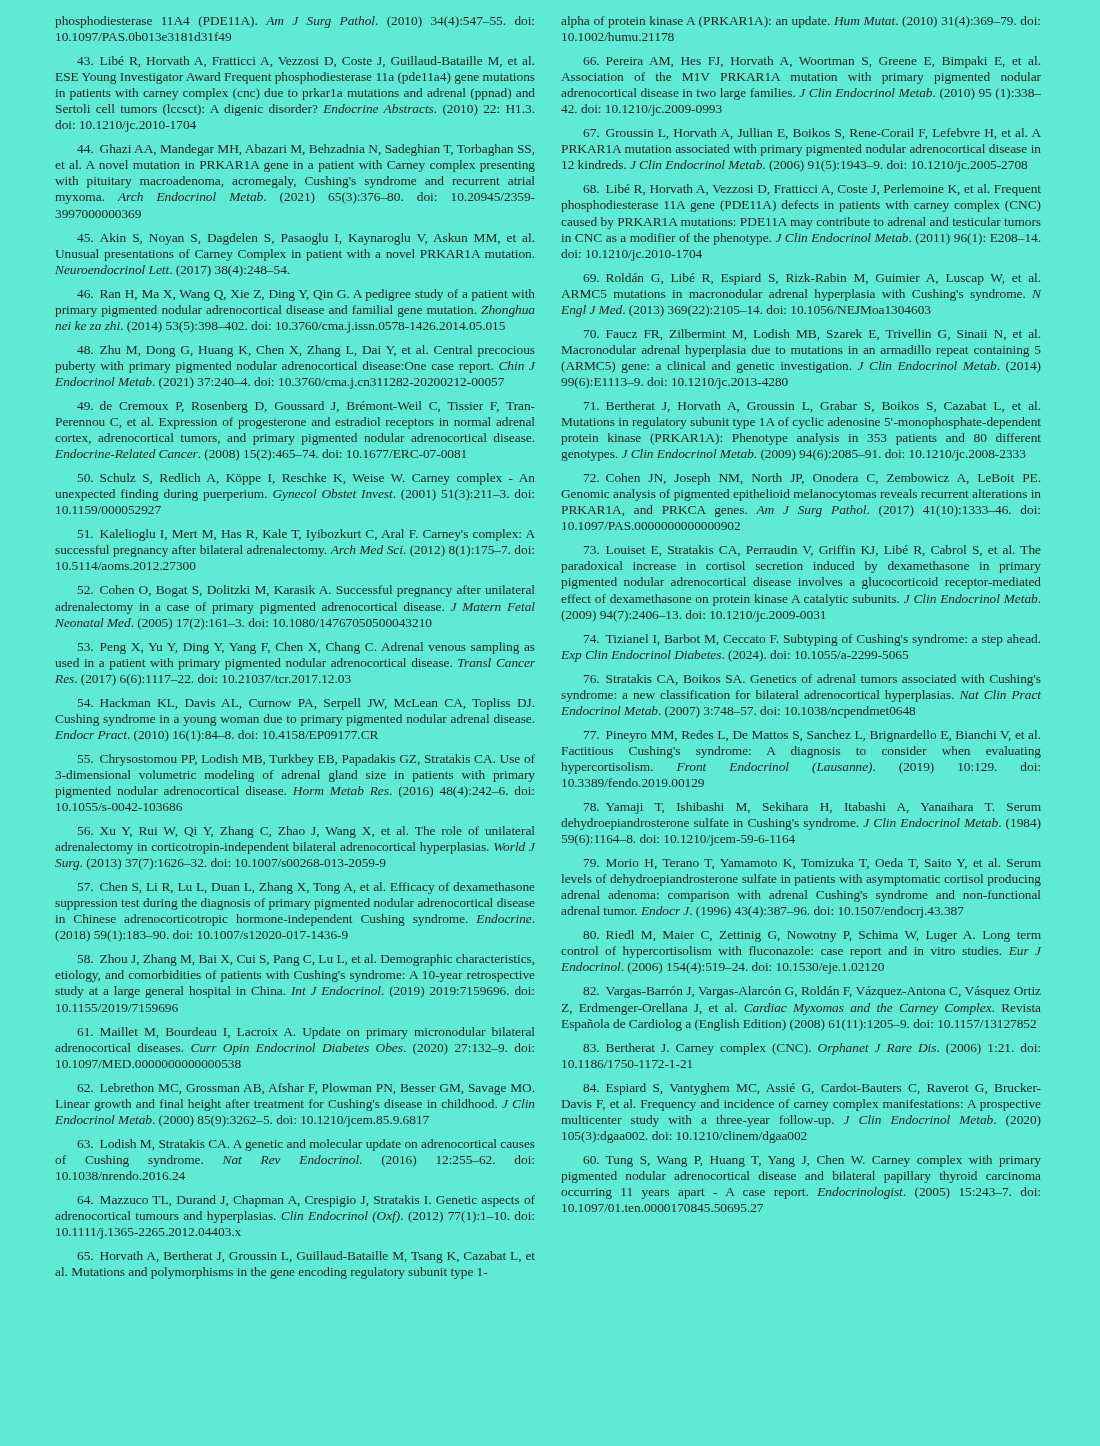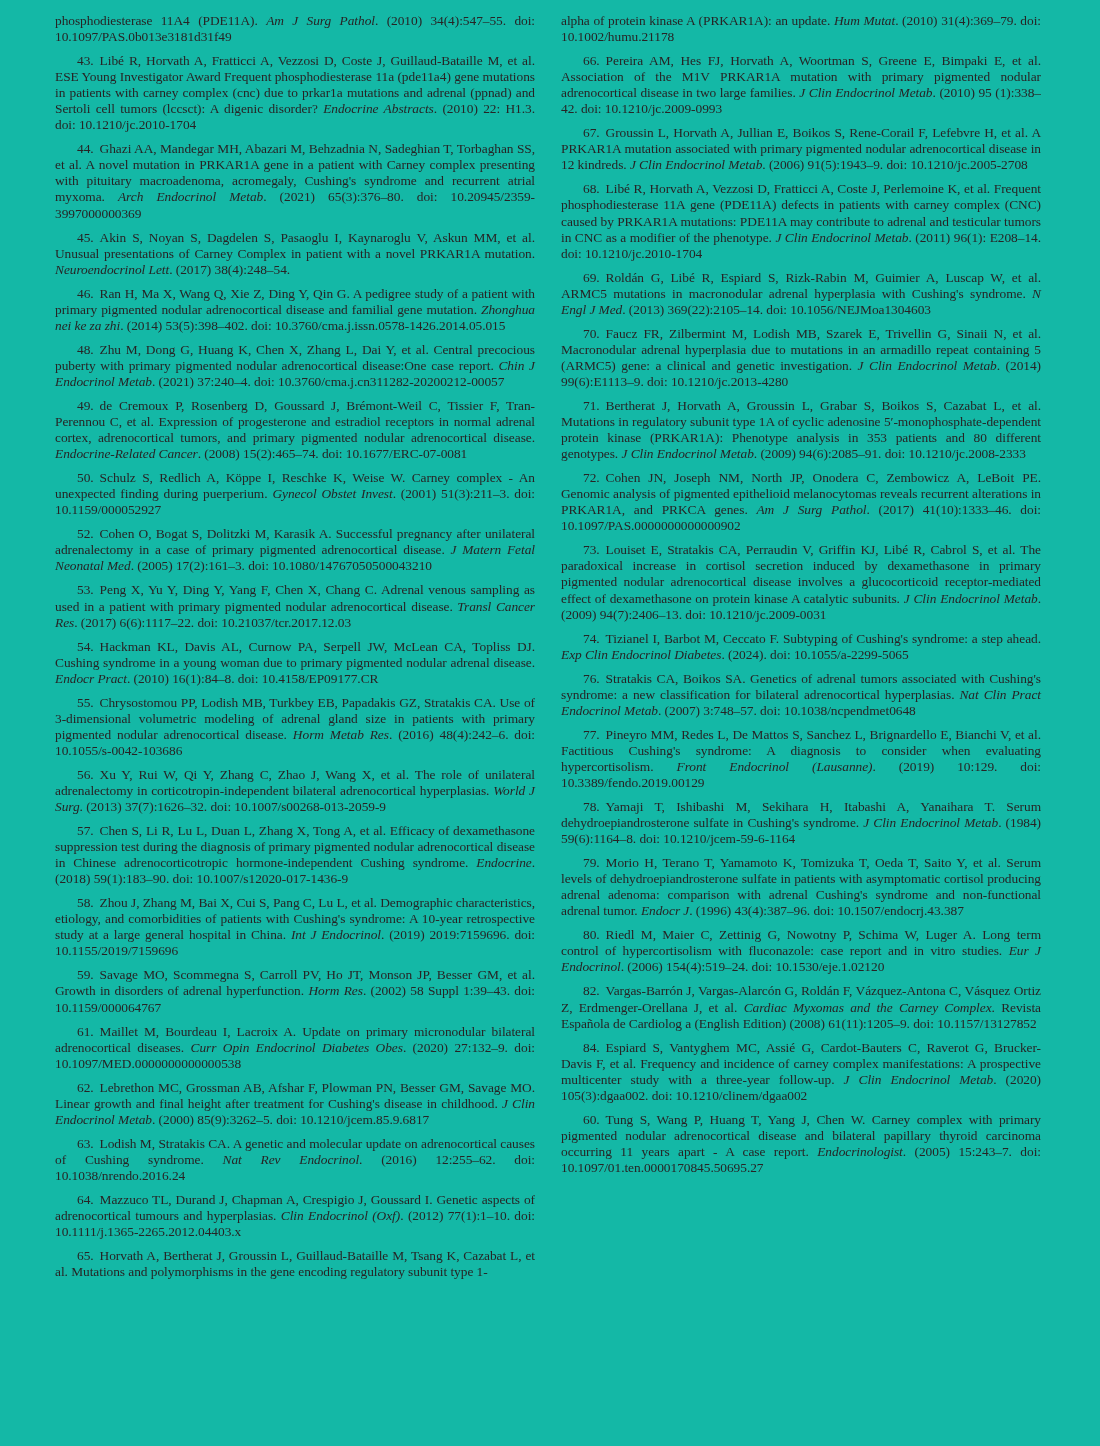--- a/index.html
+++ b/index.html
@@ -1,20 +1,20 @@
 <!DOCTYPE html>
 <html><head>
 <meta charset="utf-8">
 <style>
   html, body { margin: 0; padding: 0; background: #ffffff; }
   .page {
     position: relative;
     width: 1100px;
     height: 1446px;
-    background: #14b8a6;
+    background: #5eead4;
     box-sizing: border-box;
     padding: 13px 54px 0 55px;
     overflow: hidden;
     font-family: "Liberation Serif", serif;
     color: #272425;
   }
   .columns { display: flex; gap: 26px; }
   .col { width: 480px; }
   p.ref {
     margin: 0 0 8px 0;
@@ -35,48 +35,49 @@
   <div class="columns">
     <div class="col" id="left-col">
         <p class="ref cont"><span>phosphodiesterase 11A4 (PDE11A). </span><i>Am J Surg Pathol</i><span>. (2010) 34(4):547–55. doi: 10.1097/PAS.0b013e3181d31f49</span></p>
         <p class="ref"><span class="ref-num">43.</span><span>Libé R, Horvath A, Fratticci A, Vezzosi D, Coste J, Guillaud-Bataille M, et al. ESE Young Investigator Award Frequent phosphodiesterase 11a (pde11a4) gene mutations in patients with carney complex (cnc) due to prkar1a mutations and adrenal (ppnad) and Sertoli cell tumors (lccsct): A digenic disorder? </span><i>Endocrine Abstracts</i><span>. (2010) 22: H1.3. doi: 10.1210/jc.2010-1704</span></p>
         <p class="ref"><span class="ref-num">44.</span><span>Ghazi AA, Mandegar MH, Abazari M, Behzadnia N, Sadeghian T, Torbaghan SS, et al. A novel mutation in PRKAR1A gene in a patient with Carney complex presenting with pituitary macroadenoma, acromegaly, Cushing's syndrome and recurrent atrial myxoma. </span><i>Arch Endocrinol Metab</i><span>. (2021) 65(3):376–80. doi: 10.20945/2359-3997000000369</span></p>
         <p class="ref"><span class="ref-num">45.</span><span>Akin S, Noyan S, Dagdelen S, Pasaoglu I, Kaynaroglu V, Askun MM, et al. Unusual presentations of Carney Complex in patient with a novel PRKAR1A mutation. </span><i>Neuroendocrinol Lett</i><span>. (2017) 38(4):248–54.</span></p>
         <p class="ref"><span class="ref-num">46.</span><span>Ran H, Ma X, Wang Q, Xie Z, Ding Y, Qin G. A pedigree study of a patient with primary pigmented nodular adrenocortical disease and familial gene mutation. </span><i>Zhonghua nei ke za zhi</i><span>. (2014) 53(5):398–402. doi: 10.3760/cma.j.issn.0578-1426.2014.05.015</span></p>
         <p class="ref"><span class="ref-num">48.</span><span>Zhu M, Dong G, Huang K, Chen X, Zhang L, Dai Y, et al. Central precocious puberty with primary pigmented nodular adrenocortical disease:One case report. </span><i>Chin J Endocrinol Metab</i><span>. (2021) 37:240–4. doi: 10.3760/cma.j.cn311282-20200212-00057</span></p>
         <p class="ref"><span class="ref-num">49.</span><span>de Cremoux P, Rosenberg D, Goussard J, Brémont-Weil C, Tissier F, Tran-Perennou C, et al. Expression of progesterone and estradiol receptors in normal adrenal cortex, adrenocortical tumors, and primary pigmented nodular adrenocortical disease. </span><i>Endocrine-Related Cancer</i><span>. (2008) 15(2):465–74. doi: 10.1677/ERC-07-0081</span></p>
         <p class="ref"><span class="ref-num">50.</span><span>Schulz S, Redlich A, Köppe I, Reschke K, Weise W. Carney complex - An unexpected finding during puerperium. </span><i>Gynecol Obstet Invest</i><span>. (2001) 51(3):211–3. doi: 10.1159/000052927</span></p>
+        <p class="ref"><span class="ref-num">51.</span><span>Kalelioglu I, Mert M, Has R, Kale T, Iyibozkurt C, Aral F. Carney's complex: A successful pregnancy after bilateral adrenalectomy. </span><i>Arch Med Sci</i><span>. (2012) 8(1):175–7. doi: 10.5114/aoms.2012.27300</span></p>
         <p class="ref"><span class="ref-num">52.</span><span>Cohen O, Bogat S, Dolitzki M, Karasik A. Successful pregnancy after unilateral adrenalectomy in a case of primary pigmented adrenocortical disease. </span><i>J Matern Fetal Neonatal Med</i><span>. (2005) 17(2):161–3. doi: 10.1080/14767050500043210</span></p>
         <p class="ref"><span class="ref-num">53.</span><span>Peng X, Yu Y, Ding Y, Yang F, Chen X, Chang C. Adrenal venous sampling as used in a patient with primary pigmented nodular adrenocortical disease. </span><i>Transl Cancer Res</i><span>. (2017) 6(6):1117–22. doi: 10.21037/tcr.2017.12.03</span></p>
         <p class="ref"><span class="ref-num">54.</span><span>Hackman KL, Davis AL, Curnow PA, Serpell JW, McLean CA, Topliss DJ. Cushing syndrome in a young woman due to primary pigmented nodular adrenal disease. </span><i>Endocr Pract</i><span>. (2010) 16(1):84–8. doi: 10.4158/EP09177.CR</span></p>
         <p class="ref"><span class="ref-num">55.</span><span>Chrysostomou PP, Lodish MB, Turkbey EB, Papadakis GZ, Stratakis CA. Use of 3-dimensional volumetric modeling of adrenal gland size in patients with primary pigmented nodular adrenocortical disease. </span><i>Horm Metab Res</i><span>. (2016) 48(4):242–6. doi: 10.1055/s-0042-103686</span></p>
         <p class="ref"><span class="ref-num">56.</span><span>Xu Y, Rui W, Qi Y, Zhang C, Zhao J, Wang X, et al. The role of unilateral adrenalectomy in corticotropin-independent bilateral adrenocortical hyperplasias. </span><i>World J Surg</i><span>. (2013) 37(7):1626–32. doi: 10.1007/s00268-013-2059-9</span></p>
         <p class="ref"><span class="ref-num">57.</span><span>Chen S, Li R, Lu L, Duan L, Zhang X, Tong A, et al. Efficacy of dexamethasone suppression test during the diagnosis of primary pigmented nodular adrenocortical disease in Chinese adrenocorticotropic hormone-independent Cushing syndrome. </span><i>Endocrine</i><span>. (2018) 59(1):183–90. doi: 10.1007/s12020-017-1436-9</span></p>
         <p class="ref"><span class="ref-num">58.</span><span>Zhou J, Zhang M, Bai X, Cui S, Pang C, Lu L, et al. Demographic characteristics, etiology, and comorbidities of patients with Cushing's syndrome: A 10-year retrospective study at a large general hospital in China. </span><i>Int J Endocrinol</i><span>. (2019) 2019:7159696. doi: 10.1155/2019/7159696</span></p>
-        <p class="ref"><span class="ref-num">59.</span><span>Savage MO, Scommegna S, Carroll PV, Ho JT, Monson JP, Besser GM, et al. Growth in disorders of adrenal hyperfunction. </span><i>Horm Res</i><span>. (2002) 58 Suppl 1:39–43. doi: 10.1159/000064767</span></p>
         <p class="ref"><span class="ref-num">61.</span><span>Maillet M, Bourdeau I, Lacroix A. Update on primary micronodular bilateral adrenocortical diseases. </span><i>Curr Opin Endocrinol Diabetes Obes</i><span>. (2020) 27:132–9. doi: 10.1097/MED.0000000000000538</span></p>
         <p class="ref"><span class="ref-num">62.</span><span>Lebrethon MC, Grossman AB, Afshar F, Plowman PN, Besser GM, Savage MO. Linear growth and final height after treatment for Cushing's disease in childhood. </span><i>J Clin Endocrinol Metab</i><span>. (2000) 85(9):3262–5. doi: 10.1210/jcem.85.9.6817</span></p>
         <p class="ref"><span class="ref-num">63.</span><span>Lodish M, Stratakis CA. A genetic and molecular update on adrenocortical causes of Cushing syndrome. </span><i>Nat Rev Endocrinol</i><span>. (2016) 12:255–62. doi: 10.1038/nrendo.2016.24</span></p>
-        <p class="ref"><span class="ref-num">64.</span><span>Mazzuco TL, Durand J, Chapman A, Crespigio J, Goussard I. Genetic aspects of adrenocortical tumours and hyperplasias. </span><i>Clin Endocrinol (Oxf)</i><span>. (2012) 77(1):1–10. doi: 10.1111/j.1365-2265.2012.04403.x</span></p>
+        <p class="ref"><span class="ref-num">64.</span><span>Mazzuco TL, Durand J, Chapman A, Crespigio J, Stratakis I. Genetic aspects of adrenocortical tumours and hyperplasias. </span><i>Clin Endocrinol (Oxf)</i><span>. (2012) 77(1):1–10. doi: 10.1111/j.1365-2265.2012.04403.x</span></p>
         <p class="ref"><span class="ref-num">65.</span><span>Horvath A, Bertherat J, Groussin L, Guillaud-Bataille M, Tsang K, Cazabat L, et al. Mutations and polymorphisms in the gene encoding regulatory subunit type 1-</span></p>
       </div>
     <div class="col" id="right-col">
         <p class="ref cont"><span>alpha of protein kinase A (PRKAR1A): an update. </span><i>Hum Mutat</i><span>. (2010) 31(4):369–79. doi: 10.1002/humu.21178</span></p>
         <p class="ref"><span class="ref-num">66.</span><span>Pereira AM, Hes FJ, Horvath A, Woortman S, Greene E, Bimpaki E, et al. Association of the M1V PRKAR1A mutation with primary pigmented nodular adrenocortical disease in two large families. </span><i>J Clin Endocrinol Metab</i><span>. (2010) 95 (1):338–42. doi: 10.1210/jc.2009-0993</span></p>
         <p class="ref"><span class="ref-num">67.</span><span>Groussin L, Horvath A, Jullian E, Boikos S, Rene-Corail F, Lefebvre H, et al. A PRKAR1A mutation associated with primary pigmented nodular adrenocortical disease in 12 kindreds. </span><i>J Clin Endocrinol Metab</i><span>. (2006) 91(5):1943–9. doi: 10.1210/jc.2005-2708</span></p>
         <p class="ref"><span class="ref-num">68.</span><span>Libé R, Horvath A, Vezzosi D, Fratticci A, Coste J, Perlemoine K, et al. Frequent phosphodiesterase 11A gene (PDE11A) defects in patients with carney complex (CNC) caused by PRKAR1A mutations: PDE11A may contribute to adrenal and testicular tumors in CNC as a modifier of the phenotype. </span><i>J Clin Endocrinol Metab</i><span>. (2011) 96(1): E208–14. doi: 10.1210/jc.2010-1704</span></p>
         <p class="ref"><span class="ref-num">69.</span><span>Roldán G, Libé R, Espiard S, Rizk-Rabin M, Guimier A, Luscap W, et al. ARMC5 mutations in macronodular adrenal hyperplasia with Cushing's syndrome. </span><i>N Engl J Med</i><span>. (2013) 369(22):2105–14. doi: 10.1056/NEJMoa1304603</span></p>
         <p class="ref"><span class="ref-num">70.</span><span>Faucz FR, Zilbermint M, Lodish MB, Szarek E, Trivellin G, Sinaii N, et al. Macronodular adrenal hyperplasia due to mutations in an armadillo repeat containing 5 (ARMC5) gene: a clinical and genetic investigation. </span><i>J Clin Endocrinol Metab</i><span>. (2014) 99(6):E1113–9. doi: 10.1210/jc.2013-4280</span></p>
         <p class="ref"><span class="ref-num">71.</span><span>Bertherat J, Horvath A, Groussin L, Grabar S, Boikos S, Cazabat L, et al. Mutations in regulatory subunit type 1A of cyclic adenosine 5′-monophosphate-dependent protein kinase (PRKAR1A): Phenotype analysis in 353 patients and 80 different genotypes. </span><i>J Clin Endocrinol Metab</i><span>. (2009) 94(6):2085–91. doi: 10.1210/jc.2008-2333</span></p>
         <p class="ref"><span class="ref-num">72.</span><span>Cohen JN, Joseph NM, North JP, Onodera C, Zembowicz A, LeBoit PE. Genomic analysis of pigmented epithelioid melanocytomas reveals recurrent alterations in PRKAR1A, and PRKCA genes. </span><i>Am J Surg Pathol</i><span>. (2017) 41(10):1333–46. doi: 10.1097/PAS.0000000000000902</span></p>
         <p class="ref"><span class="ref-num">73.</span><span>Louiset E, Stratakis CA, Perraudin V, Griffin KJ, Libé R, Cabrol S, et al. The paradoxical increase in cortisol secretion induced by dexamethasone in primary pigmented nodular adrenocortical disease involves a glucocorticoid receptor-mediated effect of dexamethasone on protein kinase A catalytic subunits. </span><i>J Clin Endocrinol Metab</i><span>. (2009) 94(7):2406–13. doi: 10.1210/jc.2009-0031</span></p>
         <p class="ref"><span class="ref-num">74.</span><span>Tizianel I, Barbot M, Ceccato F. Subtyping of Cushing's syndrome: a step ahead. </span><i>Exp Clin Endocrinol Diabetes</i><span>. (2024). doi: 10.1055/a-2299-5065</span></p>
         <p class="ref"><span class="ref-num">76.</span><span>Stratakis CA, Boikos SA. Genetics of adrenal tumors associated with Cushing's syndrome: a new classification for bilateral adrenocortical hyperplasias. </span><i>Nat Clin Pract Endocrinol Metab</i><span>. (2007) 3:748–57. doi: 10.1038/ncpendmet0648</span></p>
         <p class="ref"><span class="ref-num">77.</span><span>Pineyro MM, Redes L, De Mattos S, Sanchez L, Brignardello E, Bianchi V, et al. Factitious Cushing's syndrome: A diagnosis to consider when evaluating hypercortisolism. </span><i>Front Endocrinol (Lausanne)</i><span>. (2019) 10:129. doi: 10.3389/fendo.2019.00129</span></p>
         <p class="ref"><span class="ref-num">78.</span><span>Yamaji T, Ishibashi M, Sekihara H, Itabashi A, Yanaihara T. Serum dehydroepiandrosterone sulfate in Cushing's syndrome. </span><i>J Clin Endocrinol Metab</i><span>. (1984) 59(6):1164–8. doi: 10.1210/jcem-59-6-1164</span></p>
         <p class="ref"><span class="ref-num">79.</span><span>Morio H, Terano T, Yamamoto K, Tomizuka T, Oeda T, Saito Y, et al. Serum levels of dehydroepiandrosterone sulfate in patients with asymptomatic cortisol producing adrenal adenoma: comparison with adrenal Cushing's syndrome and non-functional adrenal tumor. </span><i>Endocr J</i><span>. (1996) 43(4):387–96. doi: 10.1507/endocrj.43.387</span></p>
         <p class="ref"><span class="ref-num">80.</span><span>Riedl M, Maier C, Zettinig G, Nowotny P, Schima W, Luger A. Long term control of hypercortisolism with fluconazole: case report and in vitro studies. </span><i>Eur J Endocrinol</i><span>. (2006) 154(4):519–24. doi: 10.1530/eje.1.02120</span></p>
         <p class="ref"><span class="ref-num">82.</span><span>Vargas-Barrón J, Vargas-Alarcón G, Roldán F, Vázquez-Antona C, Vásquez Ortiz Z, Erdmenger-Orellana J, et al. </span><i>Cardiac Myxomas and the Carney Complex</i><span>. Revista Española de Cardiolog a (English Edition) (2008) 61(11):1205–9. doi: 10.1157/13127852</span></p>
+        <p class="ref"><span class="ref-num">83.</span><span>Bertherat J. Carney complex (CNC). </span><i>Orphanet J Rare Dis</i><span>. (2006) 1:21. doi: 10.1186/1750-1172-1-21</span></p>
         <p class="ref"><span class="ref-num">84.</span><span>Espiard S, Vantyghem MC, Assié G, Cardot-Bauters C, Raverot G, Brucker-Davis F, et al. Frequency and incidence of carney complex manifestations: A prospective multicenter study with a three-year follow-up. </span><i>J Clin Endocrinol Metab</i><span>. (2020) 105(3):dgaa002. doi: 10.1210/clinem/dgaa002</span></p>
         <p class="ref"><span class="ref-num">60.</span><span>Tung S, Wang P, Huang T, Yang J, Chen W. Carney complex with primary pigmented nodular adrenocortical disease and bilateral papillary thyroid carcinoma occurring 11 years apart - A case report. </span><i>Endocrinologist</i><span>. (2005) 15:243–7. doi: 10.1097/01.ten.0000170845.50695.27</span></p>
       </div>
   </div>
 </div>
 
 </body></html>

